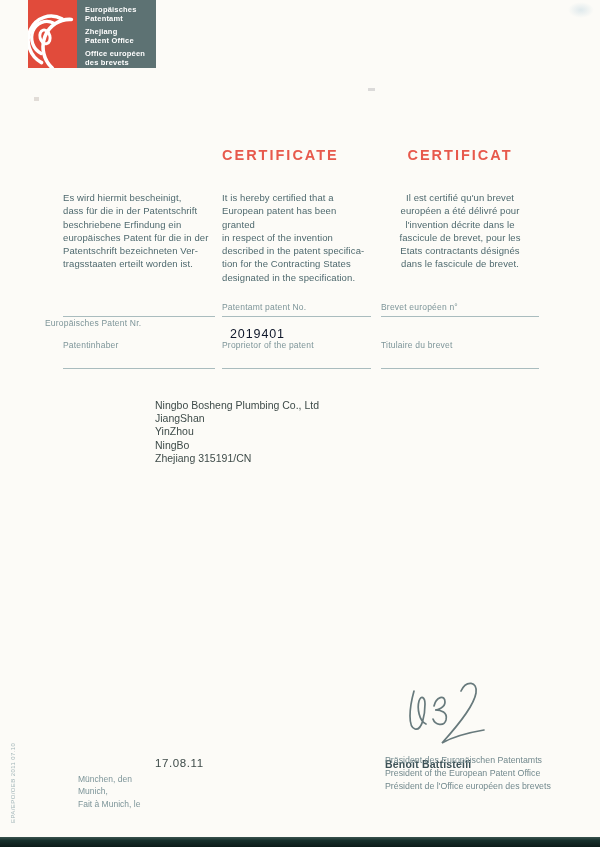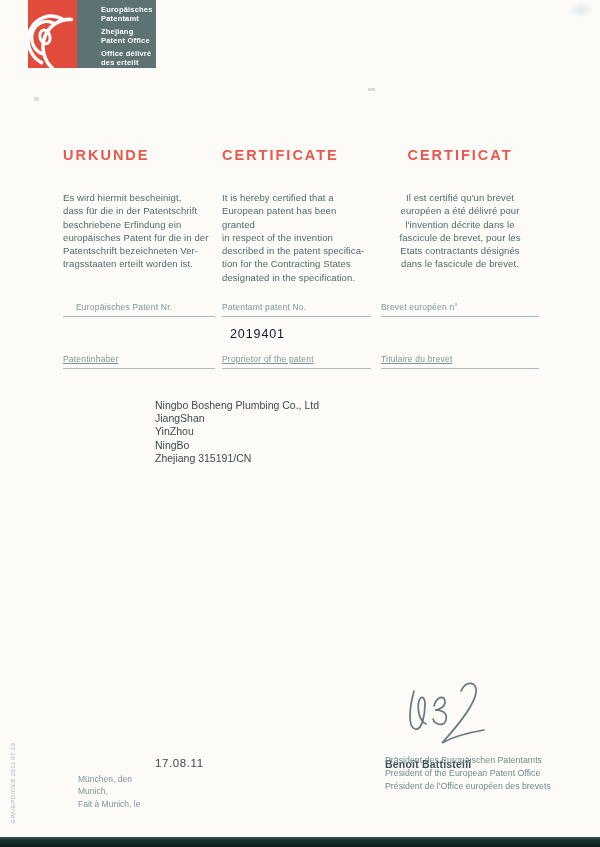--- a/index.html
+++ b/index.html
@@ -16,21 +16,21 @@
 
   
   .logo-red{
     position:absolute;left:28px;top:0;width:49px;height:68px;
     overflow:hidden;
   }
   .logo-teal{
     position:absolute;left:77px;top:0;width:79px;height:68px;
     color:#ffffff;
     font-size:7.5px;font-weight:bold;line-height:9px;
-    padding:5px 0 0 24px;box-sizing:border-box;
+    padding:5px 0 0 8px;box-sizing:border-box;
     letter-spacing:0.2px;
   }
   .logo-teal .grp{margin-bottom:4px;}
 
   
   .col-head{
     position:absolute;top:147px;
     font-size:14.5px;font-weight:bold;letter-spacing:2px;
   }
   .col-body{
@@ -45,21 +45,21 @@
   
   .field-label{
     position:absolute;
     font-size:8.5px;color:#7d9599;letter-spacing:0.2px;
   }
   .rule{
     position:absolute;height:1px;background:#a9bcbe;
   }
   .row1 .field-label{top:302px;}
   .row1 .rule{top:316px;}
-  .row2 .field-label{top:354px;text-decoration:underline;}
+  .row2 .field-label{top:340px;}
   .row2 .rule{top:368px;}
 
   .patent-number{
     position:absolute;left:230px;top:327px;
     font-size:12.5px;letter-spacing:0.9px;color:#0f172a;
   }
   .address{
     position:absolute;left:155px;top:399px;
     font-size:10.5px;line-height:13.2px;color:#3e4b49;
   }
@@ -121,30 +121,29 @@
   <div class="logo-teal" style="background:#5d7273;">
     <div class="grp">
       <div>Europäisches</div>
       <div>Patentamt</div>
     </div>
     <div class="grp">
       <div>Zhejiang</div>
       <div>Patent Office</div>
     </div>
     <div class="grp">
-      <div>Office délivré</div>
-      <div>des erteilt</div>
+      <div>Office européen</div>
+      <div>des brevets</div>
     </div>
   </div>
 
   <div class="artifact-a"></div>
   <div class="artifact-b"></div>
   <div class="smudge"></div>
 
-  <div class="col-head c1" style="color:#e7594c;">URKUNDE</div>
   <div class="col-head c2" style="color:#e7594c;">CERTIFICATE</div>
   <div class="col-head c3" style="color:#e7594c;">CERTIFICAT</div>
 
   <div class="col-body c1 pre">Es wird hiermit bescheinigt,
 dass für die in der Patentschrift
 beschriebene Erfindung ein
 europäisches Patent für die in der
 Patentschrift bezeichneten Ver-
 tragsstaaten erteilt worden ist.</div>
   <div class="col-body c2 pre">It is hereby certified that a
@@ -154,21 +153,21 @@
 tion for the Contracting States
 designated in the specification.</div>
   <div class="col-body c3 pre">Il est certifié qu'un brevet
 européen a été délivré pour
 l'invention décrite dans le
 fascicule de brevet, pour les
 Etats contractants désignés
 dans le fascicule de brevet.</div>
 
   <div class="row1">
-    <span class="field-label" style="left:76px;">Europäisches Patent Nr.</span>
+    <span class="field-label" style="left:45px;margin-top:16px;">Europäisches Patent Nr.</span>
     <span class="field-label" style="left:222px;">Patentamt patent No.</span>
     <span class="field-label" style="left:381px;">Brevet européen n°</span>
     <div class="rule" style="left:63px;width:152px;"></div>
     <div class="rule" style="left:222px;width:149px;"></div>
     <div class="rule" style="left:381px;width:158px;"></div>
   </div>
 
   <div class="patent-number">2019401</div>
 
   <div class="row2">

